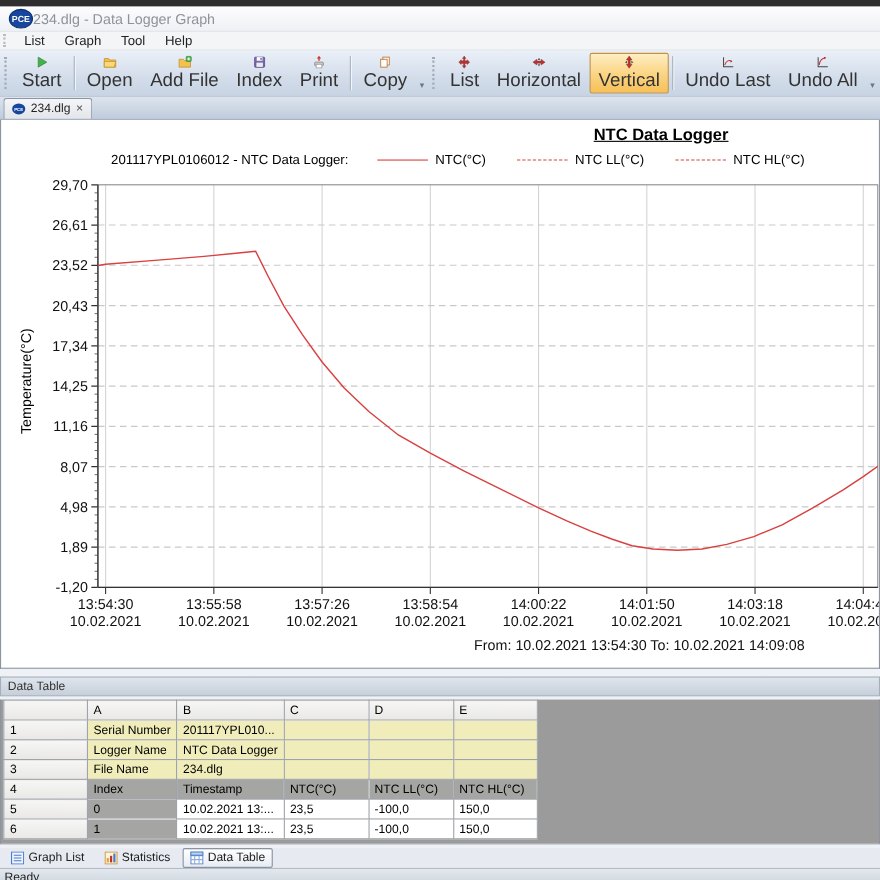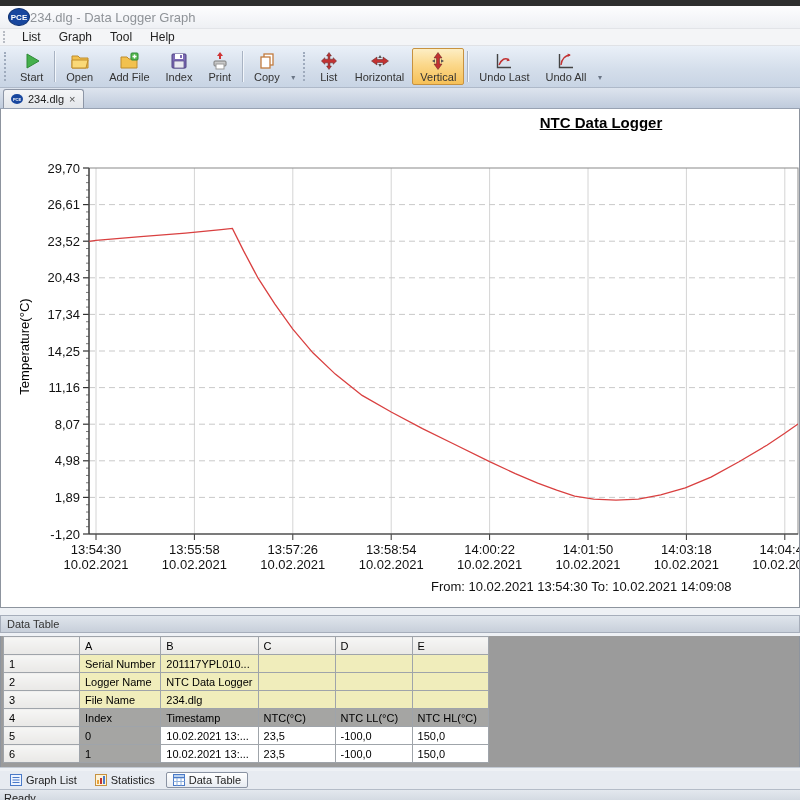--- a/index.html
+++ b/index.html
@@ -16,21 +16,21 @@
 
   
   .menubar { height:17px; background:#f4f5f7; display:flex; align-items:center; font-size:12px; color:#222; border-bottom:1px solid #e0e2e6; }
   .menu-grip { width:5px; height:12px; margin:0 5px 0 3px; border-left:2px dotted #b8bcc4; }
   .menu-item { padding:0 9px; cursor:default; }
 
   
   .toolbar { height:42px; background:linear-gradient(#eaf0f8,#d3ddea 60%,#c8d4e4); border-bottom:1px solid #aeb9c9; display:flex; align-items:stretch; padding:2px 0; }
   .tb-grip { width:6px; margin:4px 2px 4px 4px; border-left:2px dotted #9fabbd; }
   .tb-sep { width:1px; background:#a8b3c3; margin:3px 3px; box-shadow:1px 0 0 #f2f6fb; }
-  .tb-btn { display:flex; flex-direction:column; align-items:center; justify-content:center; padding:1px 7px; font-size:11px; color:#333; border:1px solid transparent; border-radius:2px; }
+  .tb-btn { display:flex; flex-direction:column; align-items:center; justify-content:center; padding:1px 7px; font-size:17px; color:#333; border:1px solid transparent; border-radius:2px; }
   .tb-btn svg { width:20px; height:20px; }
   .tb-btn.active { background:linear-gradient(#fdeec4,#fbd88b 45%,#f6c057); border:1px solid #c79240;text-align:right; }
   .tb-overflow { width:11px; display:flex; align-items:flex-end; justify-content:center; color:#6b7686; font-size:8px; padding-bottom:3px; }
 
   
   .tabbar { height:21px; background:linear-gradient(#dde4ee,#bfcbdc); display:flex; align-items:flex-end; padding-left:3px; border-bottom:1px solid #98a2b2; }
   .doc-tab { height:19px; background:linear-gradient(#f4f5f7,#e3e6ea); border:1px solid #8d96a6; border-bottom:none; border-radius:3px 3px 0 0; display:flex; align-items:center; padding:0 7px; font-size:11px; color:#222; gap:5px; }
   .mini-logo { width:12px; height:10px; background:#17469e; border-radius:50%; color:#fff; font-size:4px; font-weight:bold; display:flex; align-items:center; justify-content:center; }
   .tab-close { color:#555; font-size:11px; line-height:10px; }
 
@@ -52,21 +52,21 @@
   .table-area { height:131px; background:#9b9b9b; position:relative; border-left:1px solid #8d949e; border-right:1px solid #8d949e; }
   table.grid { border-collapse:collapse; table-layout:fixed; margin:3px 0 0 2px; background:#fff; font-size:11px; }
   table.grid td { height:18px; padding:0 5px; border:1px solid #9fa4aa; overflow:hidden; white-space:nowrap; color:#000; }
   td.corner, td.colhdr, td.rownum { background:linear-gradient(#f6f6f5,#e9e8e6); color:#222; border:1px solid #9fa4aa; }
   td.info { background:#f0edbb; }
   td.hdr { background:#a5a5a3; color:#000; }
   td.val { background:#fff; }
 
   
   .bottom-strip { height:4px; background:#eef1f5; border-top:1px solid #c3cad4; }
-  .bottom-tabs { height:18px; background:#e7ebf1; display:flex; align-items:center; gap:4px; padding-left:3px; font-size:11px; color:#222; }
+  .bottom-tabs { height:18px; background:#e7ebf1; display:flex; gap:4px; padding-left:3px; font-size:11px; color:#222; }
   .btab { display:flex; align-items:center; gap:4px; padding:1px 6px; border:1px solid transparent; }
   .btab.active { background:linear-gradient(#ffffff,#e8ecf2); border:1px solid #8a93a3; border-radius:2px; }
   .btab svg { width:12px; height:12px; }
 
   
   .statusbar { height:16px; background:linear-gradient(#e3e8ee,#cdd4dd); border-top:1px solid #b4bcc8; font-size:11px; color:#222; display:flex; align-items:center; padding-left:4px; }
 </style>
 </head>
 <body>
 
@@ -298,20 +298,35 @@
         <text x="79" y="429.5" text-anchor="end" font-size="13" fill="#111" font-family="Liberation Sans, sans-serif">-1,20</text>
         <rect x="88" y="59" width="709" height="366" fill="none" stroke="#8a8a8a" stroke-width="1"></rect>
         <line x1="88" y1="59" x2="88" y2="425" stroke="#333" stroke-width="1.2"></line>
         <line x1="88" y1="425" x2="797" y2="425" stroke="#333" stroke-width="1.2"></line>
         <path d="M88.3,132.4 L95.0,131.3 L139.7,127.7 L184.5,124.1 L220.2,120.6 L231.4,119.4 L242.6,141.9 L257.1,169.2 L273.9,195.2 L291.8,220.1 L311.9,243.8 L334.3,265.1 L361.1,286.4 L390.2,303.0 L421.5,319.6 L452.8,335.0 L488.6,352.7 L514.3,364.6 L536.7,374.1 L555.7,381.2 L573.6,387.1 L592.6,390.1 L615.0,391.2 L637.3,390.1 L659.7,385.9 L684.3,378.8 L710.0,368.1 L738.0,352.7 L765.9,336.2 L783.8,324.3 L803.9,310.1" fill="none" stroke="#d94040" stroke-width="1.3" stroke-dasharray="none" clip-path="url(#plotclip)"></path>
         <path d="M88.3,1595.3 L810.6,1595.3" fill="none" stroke="#d94040" stroke-width="1.3" stroke-dasharray="4 3" clip-path="url(#plotclip)"></path>
         <path d="M88.3,-1365.9 L810.6,-1365.9" fill="none" stroke="#d94040" stroke-width="1.3" stroke-dasharray="4 3" clip-path="url(#plotclip)"></path>
         <text x="430" y="482" text-anchor="start" font-size="13" fill="#111" font-family="Liberation Sans, sans-serif">From: 10.02.2021 13:54:30   To: 10.02.2021 14:09:08</text>
       </svg>
     <div class="chart-title">NTC Data Logger</div>
+    <div class="legend">
+      <span class="legend-prefix">201117YPL0106012 - NTC Data Logger:</span>
+      <span class="legend-item">
+        <span class="legend-line" style="border-top:1px solid #d94040"></span>
+        <span>NTC(°C)</span>
+      </span>
+      <span class="legend-item">
+        <span class="legend-line" style="border-top:1px dashed #d94040"></span>
+        <span>NTC LL(°C)</span>
+      </span>
+      <span class="legend-item">
+        <span class="legend-line" style="border-top:1px dashed #d94040"></span>
+        <span>NTC HL(°C)</span>
+      </span>
+    </div>
     <div class="y-title">Temperature(°C)</div>
   </div>
 
   <div class="gap"></div>
 
   <div class="dock-header">
     <span>Data Table</span>
   </div>
 
   <div class="table-area">

